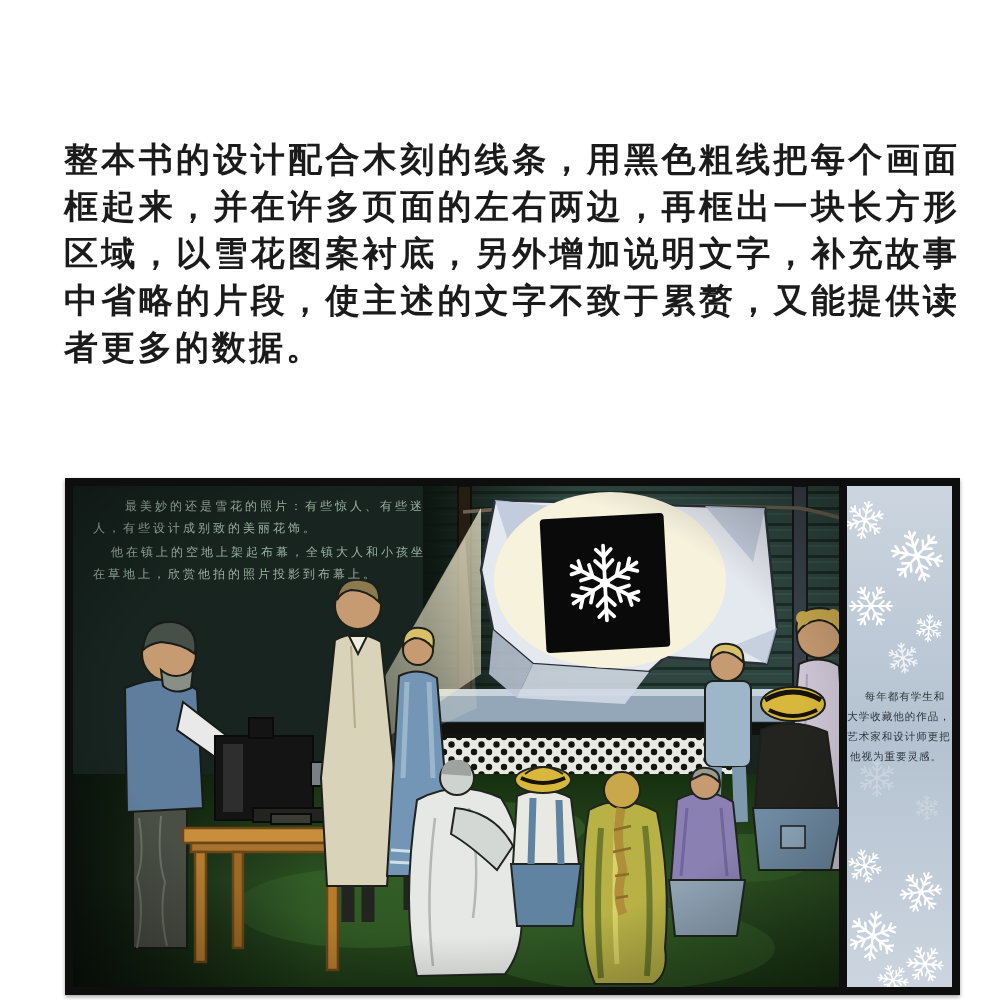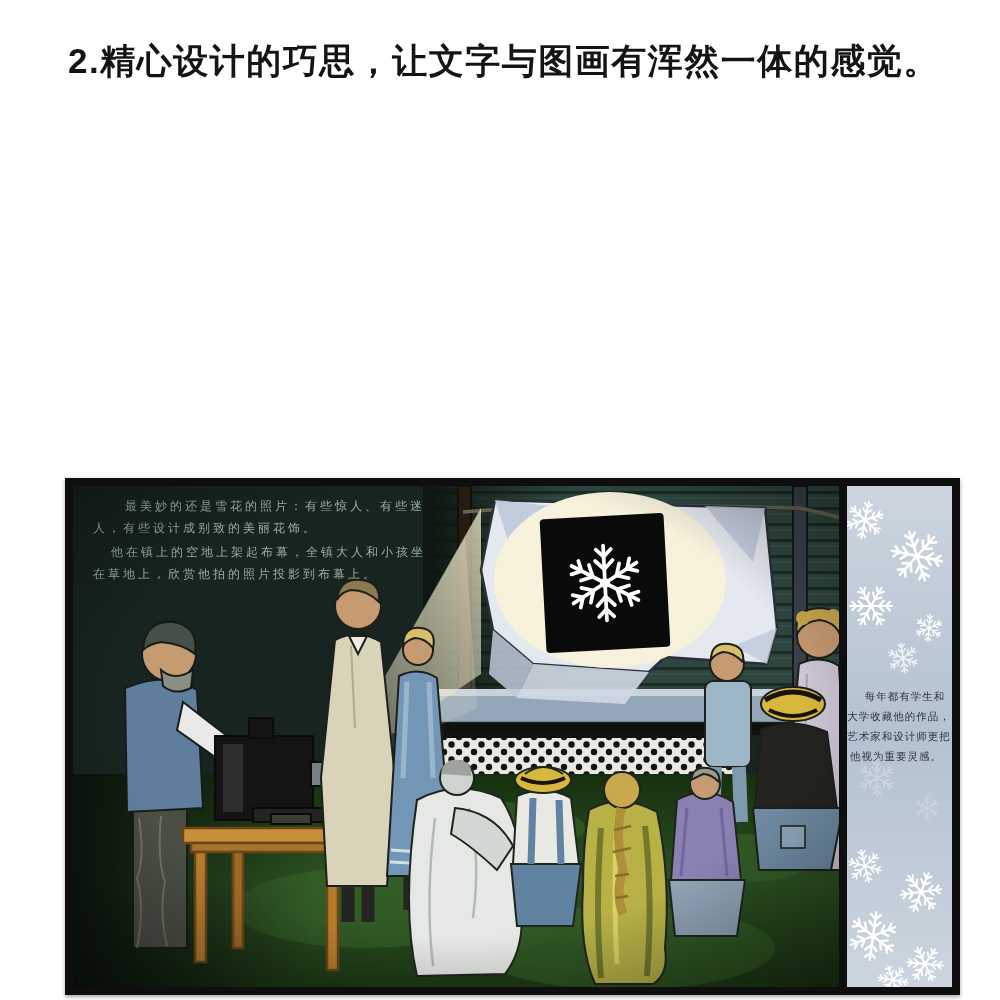--- a/index.html
+++ b/index.html
@@ -14,22 +14,22 @@
   .illustration{position:absolute;left:65px;top:478px;width:895px;height:517px;margin:0;
                 box-shadow:0 2px 4px rgba(0,0,0,.35);}
   .illustration svg{display:block;}
   svg text{font-family:"Liberation Sans",sans-serif;}
 </style>
 </head>
 <body>
 
 <div class="page">
 
-  <h1 class="heading"><span>2.</span><span>精心设计的巧思，让文字与图画有浑然一体的感觉。</span></h1>
-
+
+  <p class="body-text">整本书的设计配合木刻的线条，用黑色粗线把每个画面框起来，并在许多页面的左右两边，再框出一块长方形区域，以雪花图案衬底，另外增加说明文字，补充故事中省略的片段，使主述的文字不致于累赘，又能提供读者更多的数据。</p>
 
   <figure class="illustration">
     <svg width="895" height="517" viewBox="0 0 895 517">
       <defs>
         <clipPath id="mainClip">
             <rect x="8" y="8" width="766" height="501"></rect>
           </clipPath>
         <clipPath id="panelClip">
             <rect x="782" y="8" width="105" height="501"></rect>
           </clipPath>

